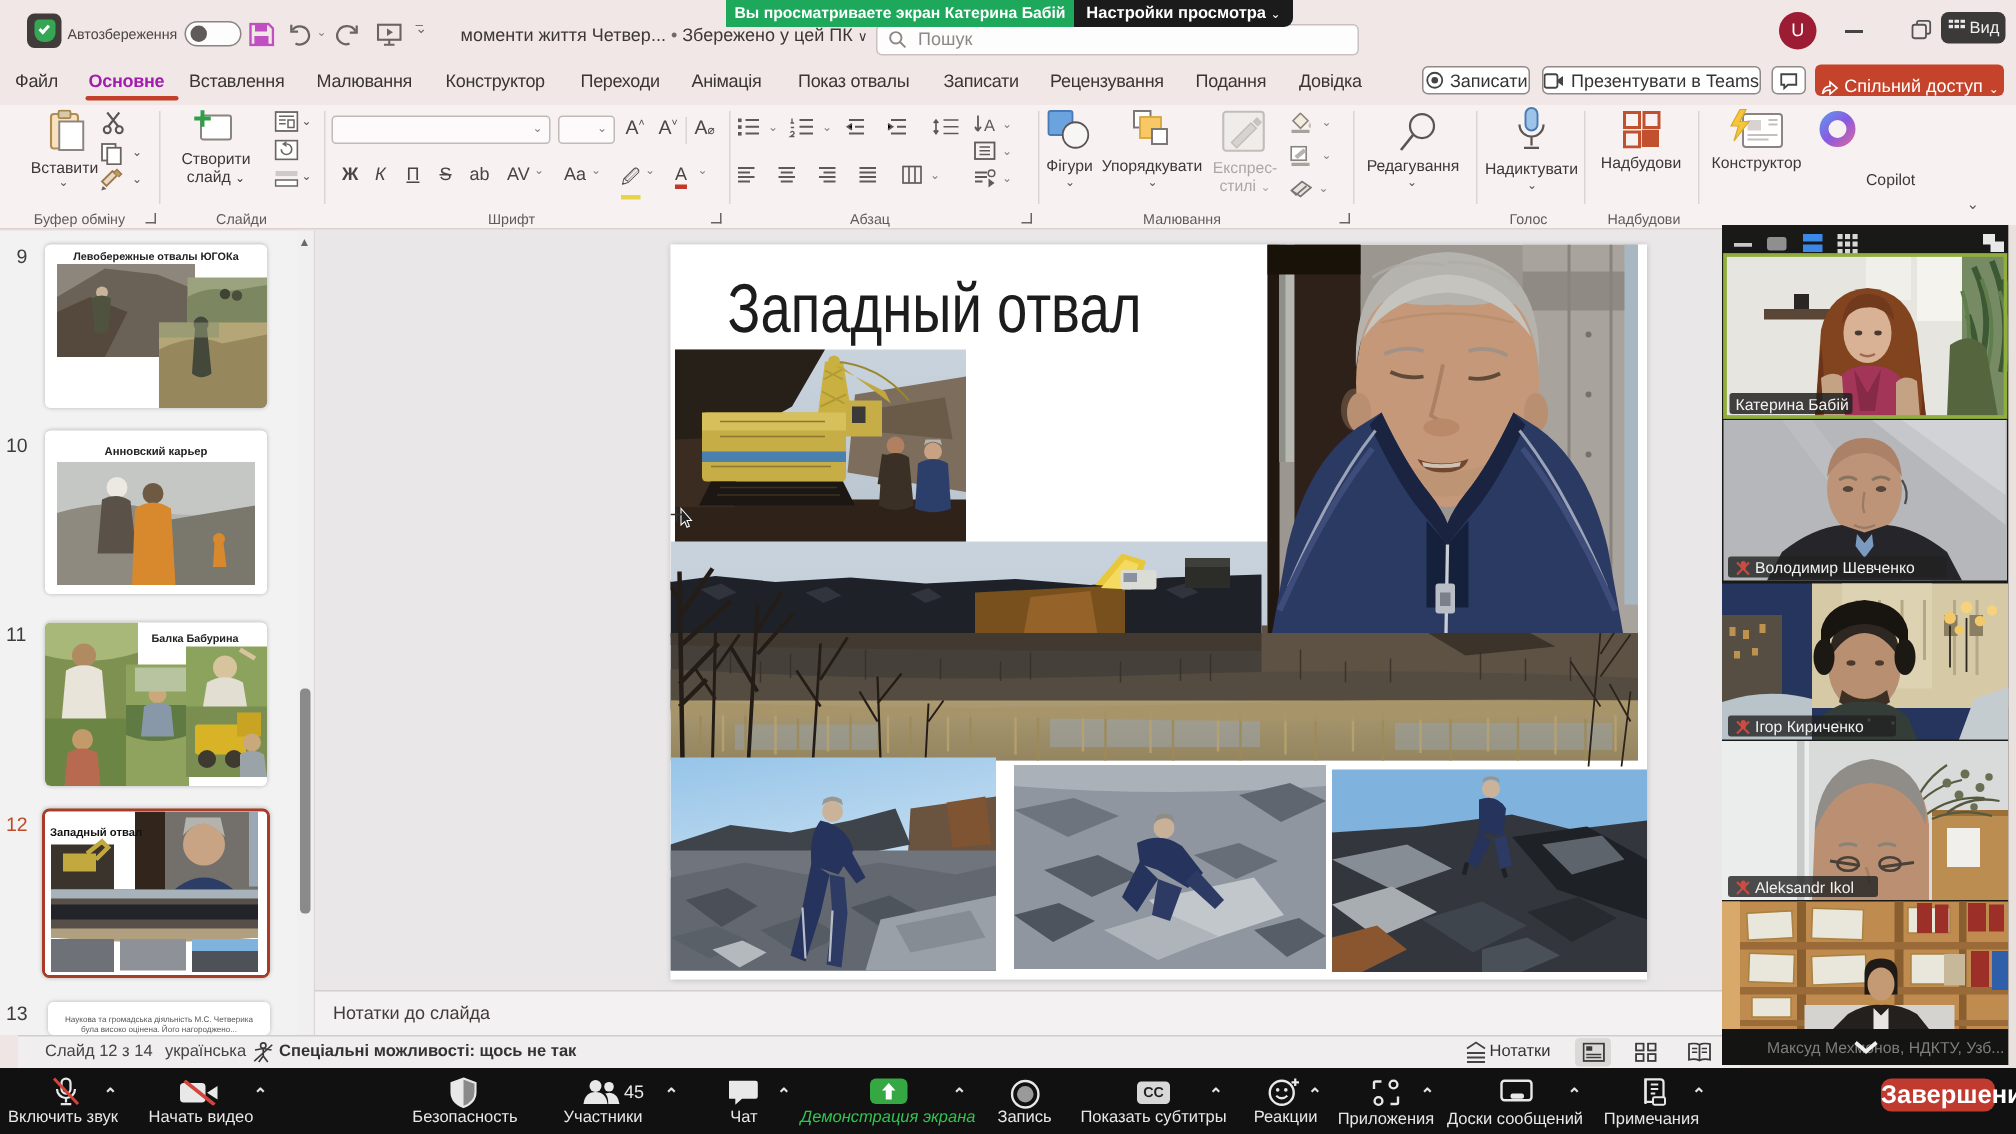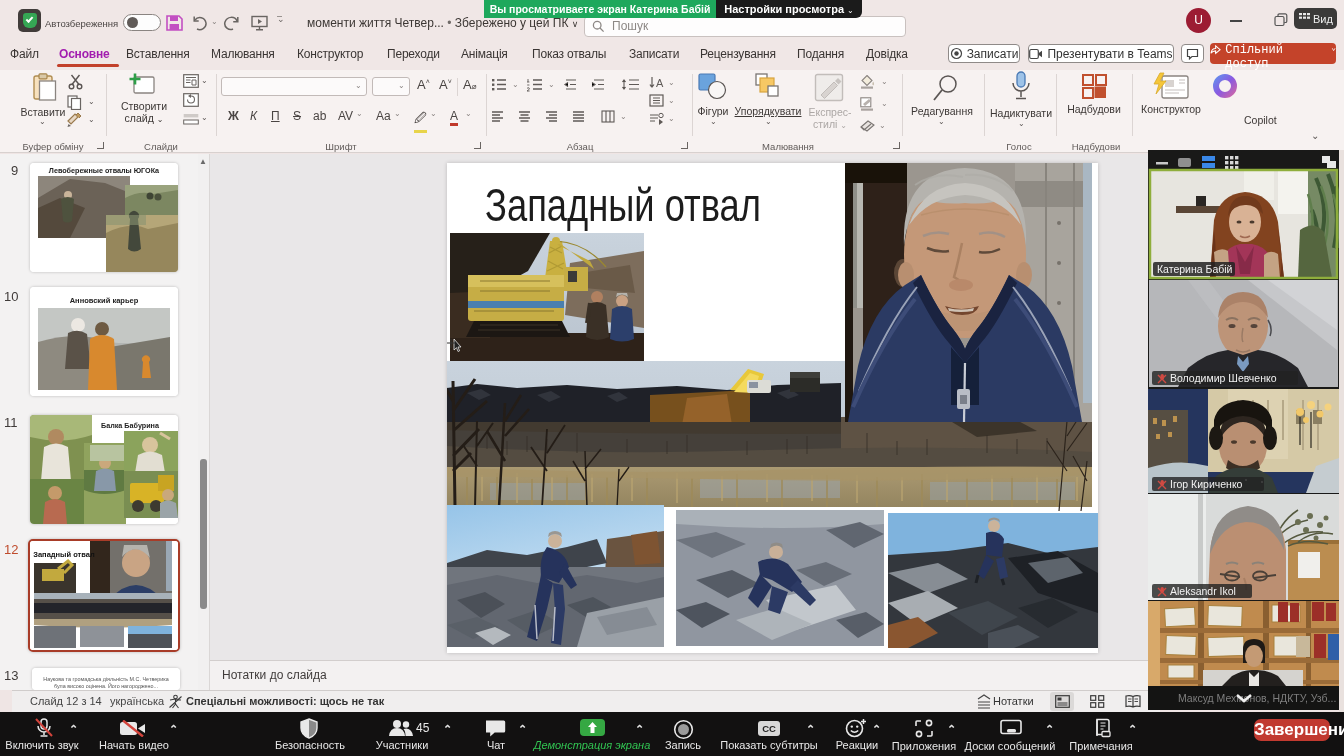--- a/index.html
+++ b/index.html
@@ -122,21 +122,21 @@
   <div class="white-btn" style="left:1028px;top:4px;width:146px;height:19px;">
     <svg width="14" height="12" viewBox="0 0 14 12" style="margin-right:4px;">
         <rect x="0.7" y="1.5" width="8.6" height="9" rx="1.5" fill="none" stroke="#444" stroke-width="1.2"></rect>
         <path d="M9.7 5 l3.3-2.3 v6.6 l-3.3-2.3 z" fill="#444"></path>
       </svg>Презентувати в Teams</div>
   <div class="white-btn" style="left:1181px;top:4px;width:23px;height:19px;">
     <svg width="13" height="12" viewBox="0 0 13 12">
         <path d="M1.5 1.5 h10 v7 h-5.5 l-2.5 2.3 v-2.3 h-2 z" fill="none" stroke="#444" stroke-width="1.2"></path>
       </svg>
     </div>
-  <div class="abs" style="left:1210px;top:3px;width:126px;height:21px;background:#c4432a;border-radius:4px;color:#fff;font-size:12px;display:flex;align-items:flex-start;justify-content:center;font-family:Liberation Mono, monospace;">
+  <div class="abs" style="left:1210px;top:3px;width:126px;height:21px;background:#c4432a;border-radius:4px;color:#fff;font-size:12px;display:flex;align-items:flex-end;justify-content:center;">
     <svg width="12" height="12" viewBox="0 0 12 12" style="margin-right:4px;">
         <path d="M1 10.5 c0.5-3.5 2.5-5 5-5 v-2.8 l4.7 4 -4.7 4 v-2.7 c-2.3 0-3.8 0.8-5 2.5 z" fill="none" stroke="#fff" stroke-width="1.1"></path>
       </svg>Спільний доступ <span style="font-size:8px;margin-left:4px;">⌄</span></div>
 </div>
 <div id="ribbon" class="abs">
   <div class="gsep" style="left:106px;"></div>
     <div class="gsep" style="left:216px;"></div>
     <div class="gsep" style="left:486px;"></div>
     <div class="gsep" style="left:692px;"></div>
     <div class="gsep" style="left:902px;"></div>
@@ -280,21 +280,21 @@
       <rect x="1" y="1" width="16" height="16" rx="1.5" fill="#6aa3dd" stroke="#4a7ab5" stroke-width="1.2"></rect>
       <circle cx="19" cy="17" r="8.5" fill="#f8f6f5" stroke="#5a5553" stroke-width="1.2"></circle>
     </svg>
   <div class="btxt" style="left:685px;top:35px;width:56px;">Фігури</div>
   <span class="abs" style="left:710px;top:47px;font-size:8px;color:#5c5755;">⌄</span>
   <svg class="abs" style="left:755px;top:3px;" width="26" height="28" viewBox="0 0 26 28">
       <rect x="1" y="1" width="11" height="11" fill="#fff" stroke="#7a7572" stroke-width="1.3"></rect>
       <rect x="5" y="5" width="14" height="14" fill="#f7c864" stroke="#d8a43e" stroke-width="1.2"></rect>
       <rect x="13" y="13" width="10" height="10" fill="#fff" stroke="#7a7572" stroke-width="1.3"></rect>
     </svg>
-  <div class="btxt" style="left:717px;top:35px;width:102px;text-decoration:underline;">Упорядкувати</div>
+  <div class="btxt" style="left:717px;top:35px;width:102px;">Упорядкувати</div>
   <span class="abs" style="left:765px;top:47px;font-size:8px;color:#5c5755;">⌄</span>
   <svg class="abs" style="left:814px;top:3px;" width="30" height="29" viewBox="0 0 30 29">
       <rect x="1.5" y="1.5" width="27" height="26" rx="2" fill="#efecea" stroke="#c2bdba" stroke-width="1.4"></rect>
       <path d="M7 22 l13-13 3.5 3.5 -13 13 z" fill="#d8d3d0" stroke="#c2bdba"></path>
       <path d="M21 8 l3-3 3.5 3.5 -3 3 z" fill="#c8c3c0"></path>
     </svg>
   <div class="btxt" style="left:800px;top:36px;width:60px;color:#aca7a5;">Експрес-<br>стилі <span style="font-size:8px;">⌄</span></div>
   <svg class="abs" style="left:860px;top:5px;" width="15" height="14" viewBox="0 0 15 14">
       <path d="M7 0.5 l5 5 -5 5 -5-5 z" fill="#f3ecdc" stroke="#8a8480" stroke-width="1.1"></path>
       <path d="M13.2 6.5 q1.8 2.8 0 4 q-1.8-1.2 0-4" fill="#c8bfb0"></path>

